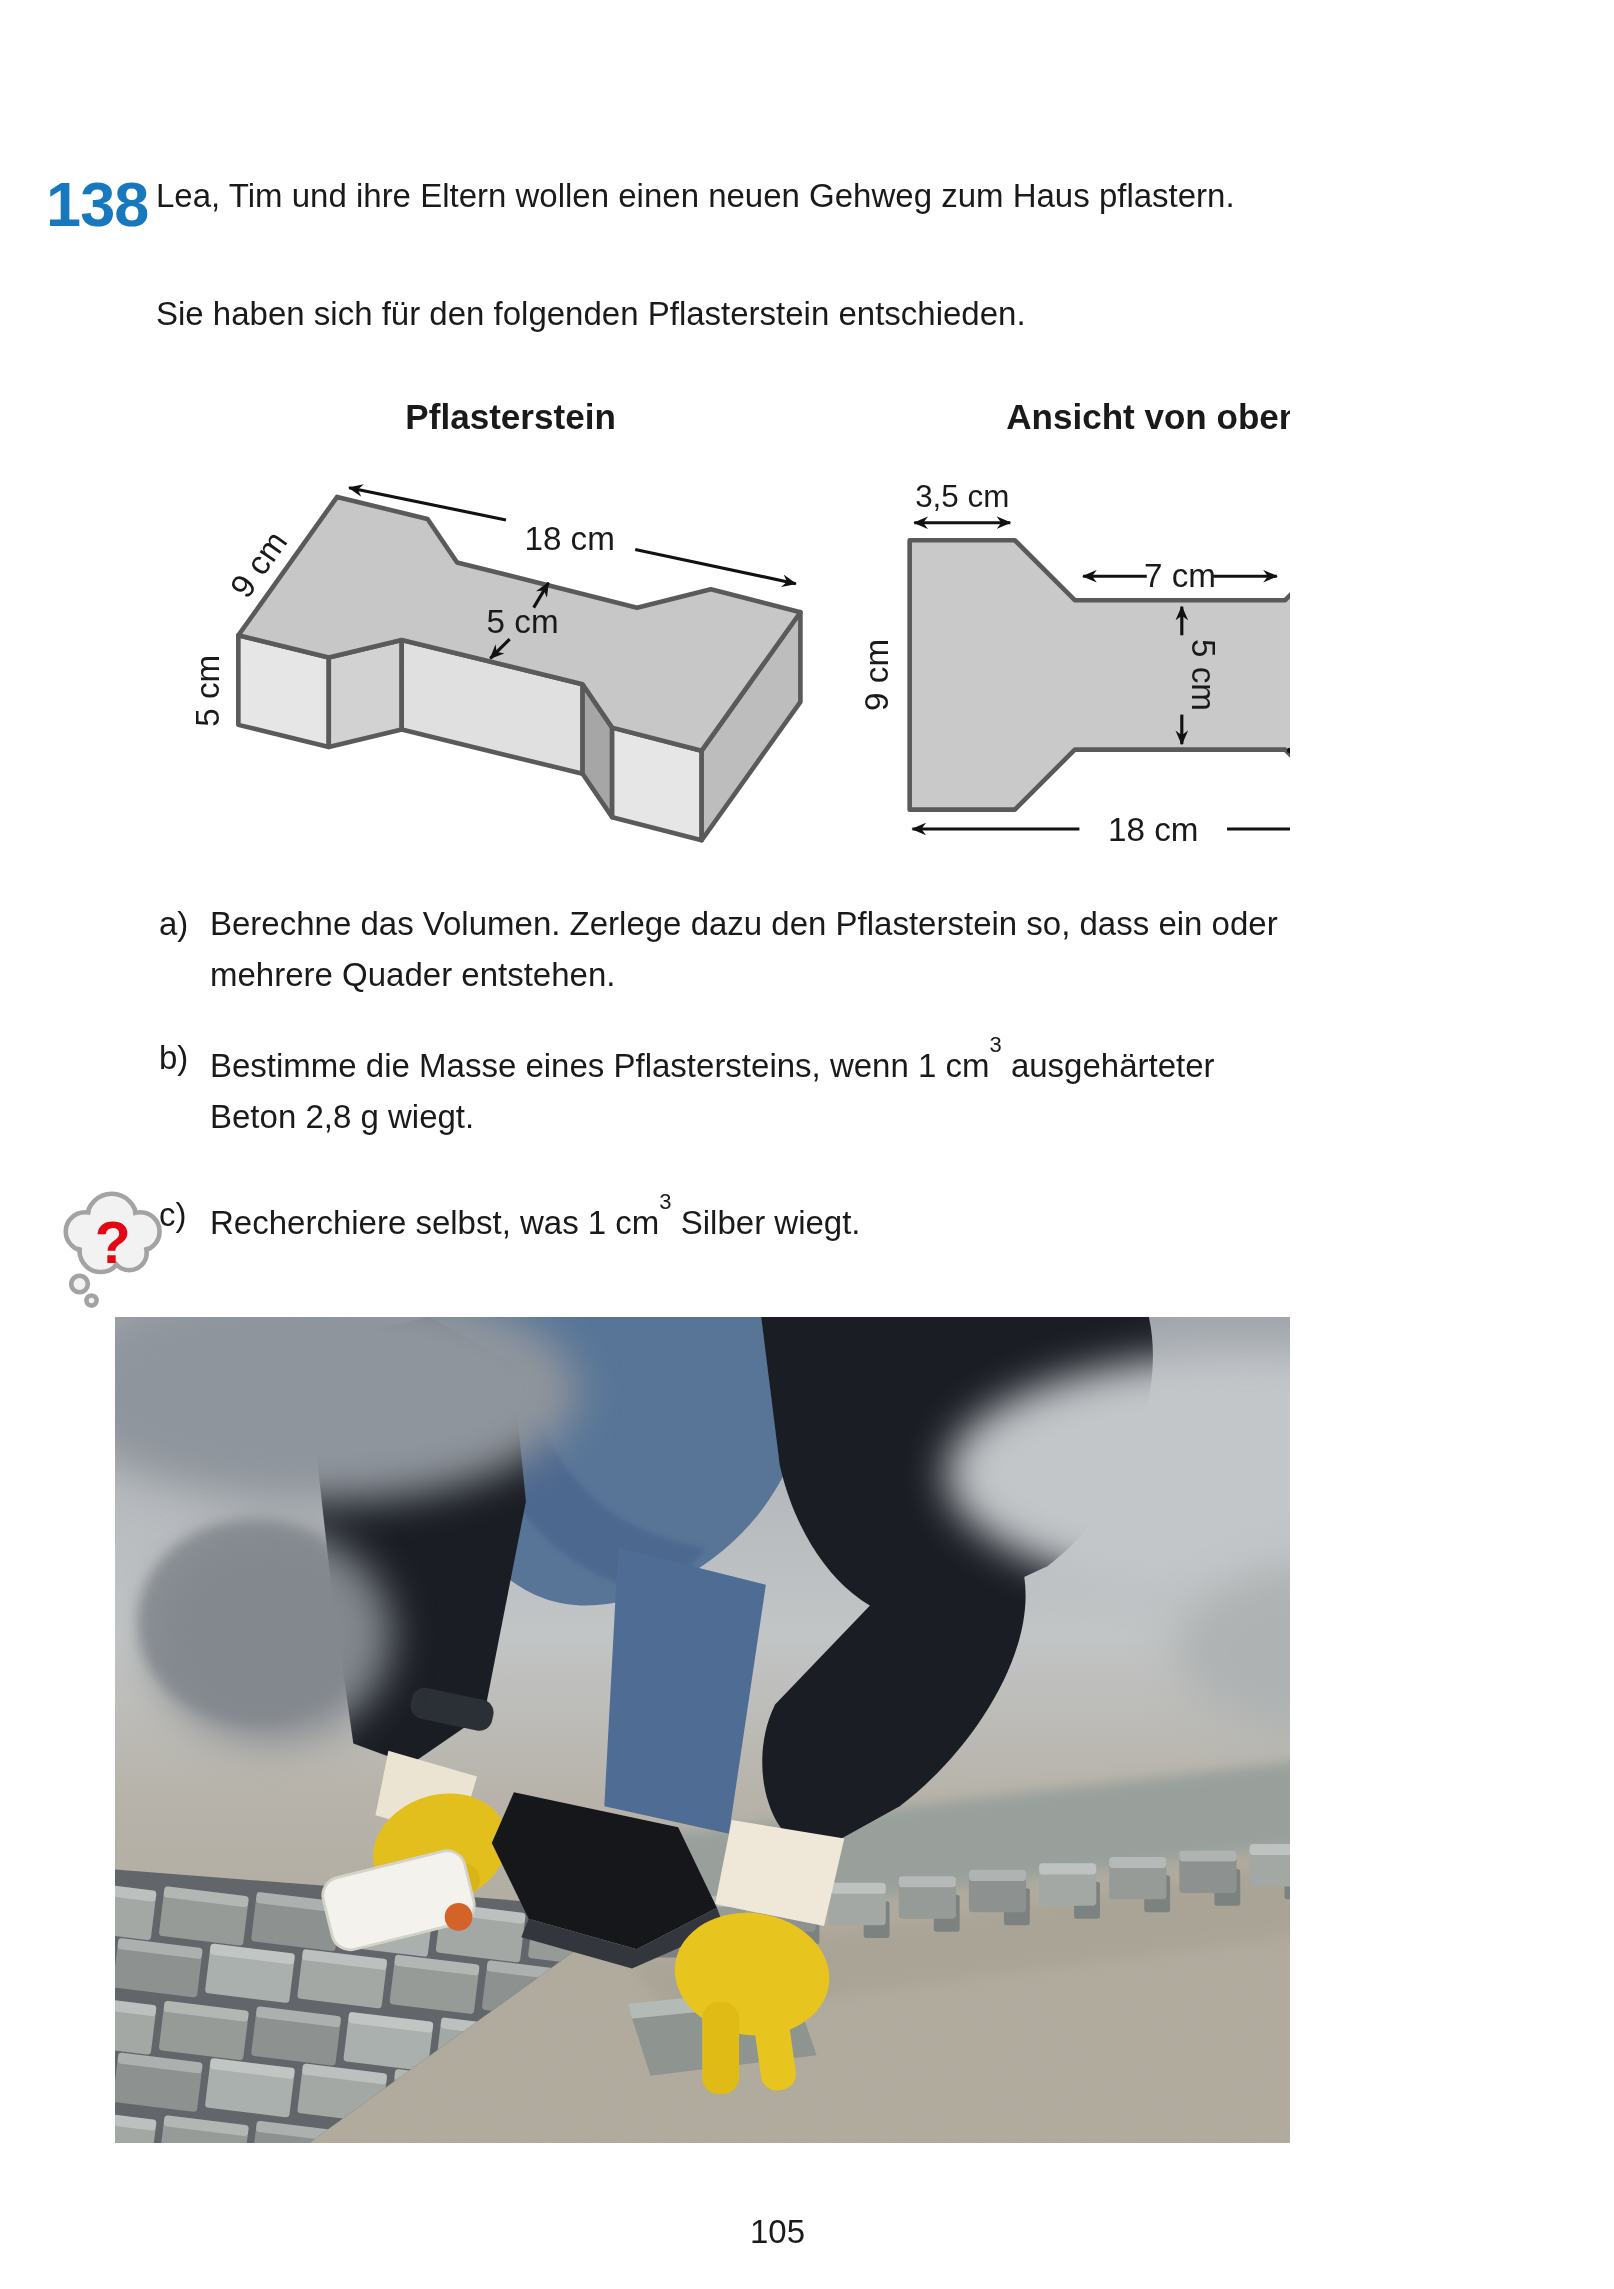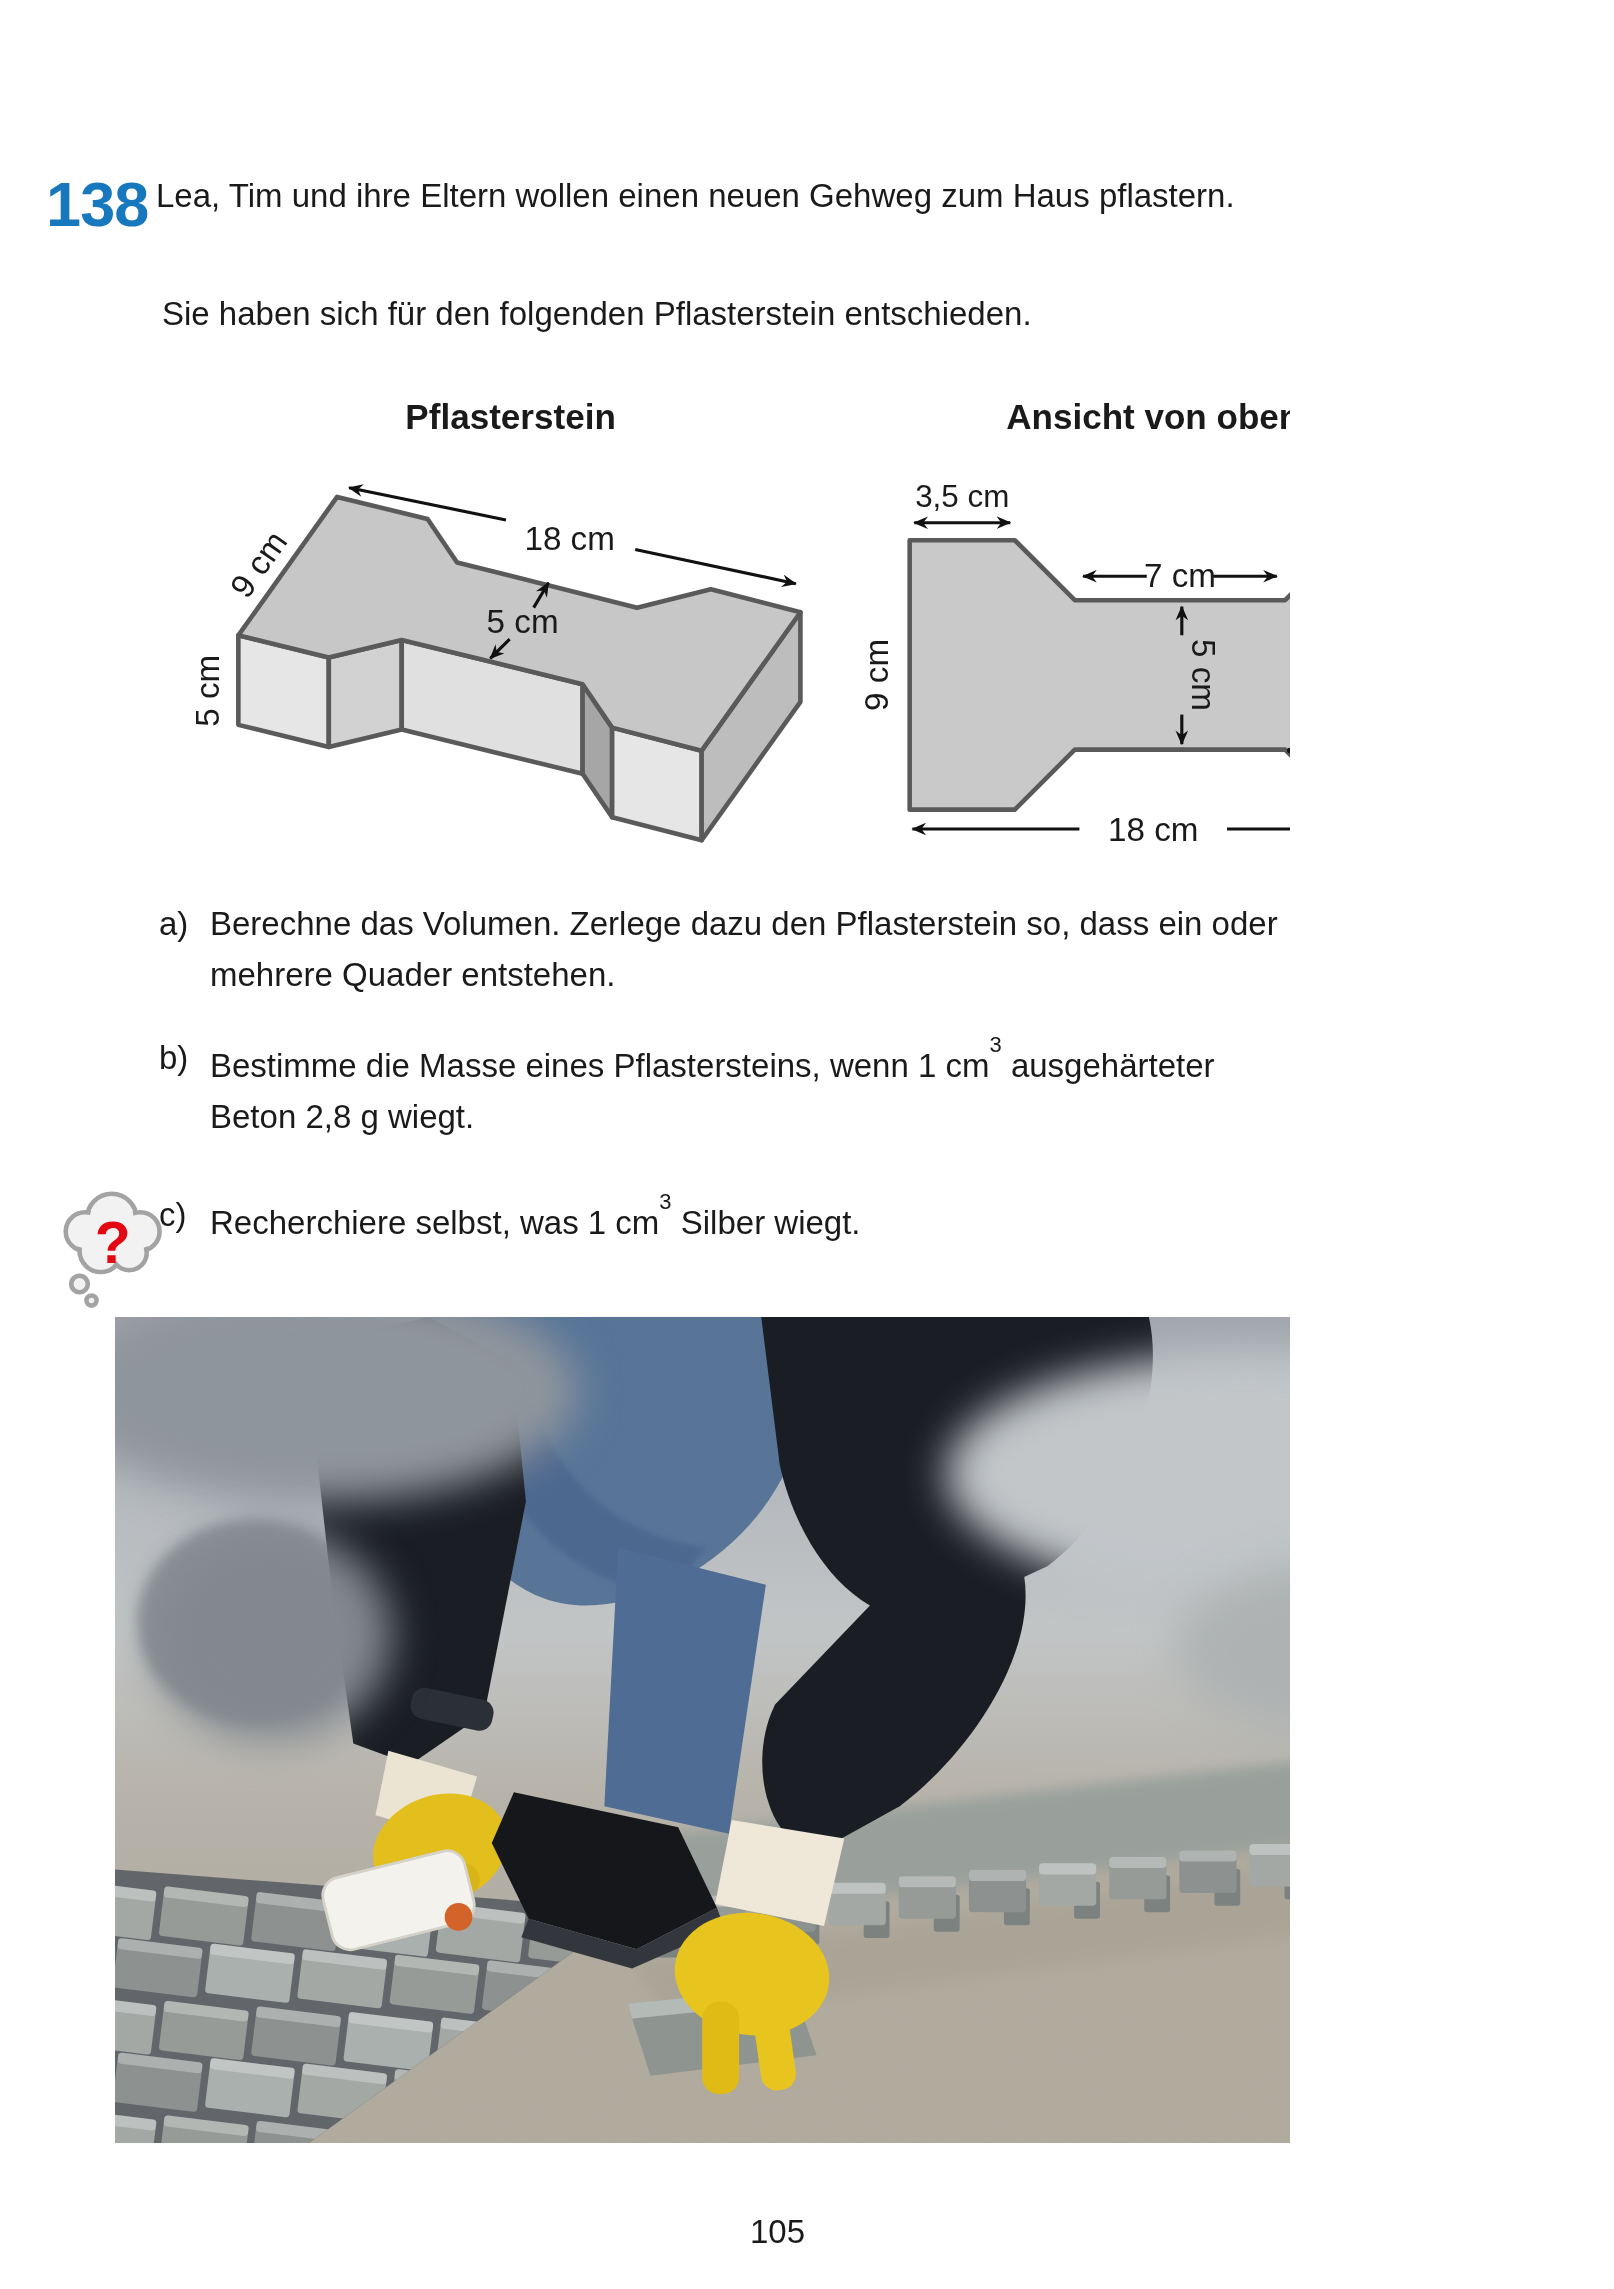--- a/index.html
+++ b/index.html
@@ -26,21 +26,21 @@
 </head>
 <body>
 
 <div class="page">
 
   <div class="exnum">138</div>
 
   <div class="tblock" style="top:170px;">
     <div class="tline">Lea, Tim und ihre Eltern wollen einen neuen Gehweg zum Haus pflastern.</div>
   </div>
-  <div class="tblock" style="top:288px;margin-left:6px;">
+  <div class="tblock" style="top:288px;">
     <div class="tline">Sie haben sich für den folgenden Pflasterstein entschieden.</div>
   </div>
 
   <svg style="position:absolute;left:120px;top:388px;" width="748" height="503" viewBox="130 420 810 545">
     <defs>
       <marker id="ah" viewBox="0 0 14 12" markerWidth="16" markerHeight="14" refX="13" refY="6" orient="auto-start-reverse" markerUnits="userSpaceOnUse">
         <path d="M0,0 L14,6 L0,12 L4.5,6 Z" fill="#111"></path>
       </marker>
     </defs>
     <text class="figtitle" x="553" y="464" text-anchor="middle">Pflasterstein</text>

